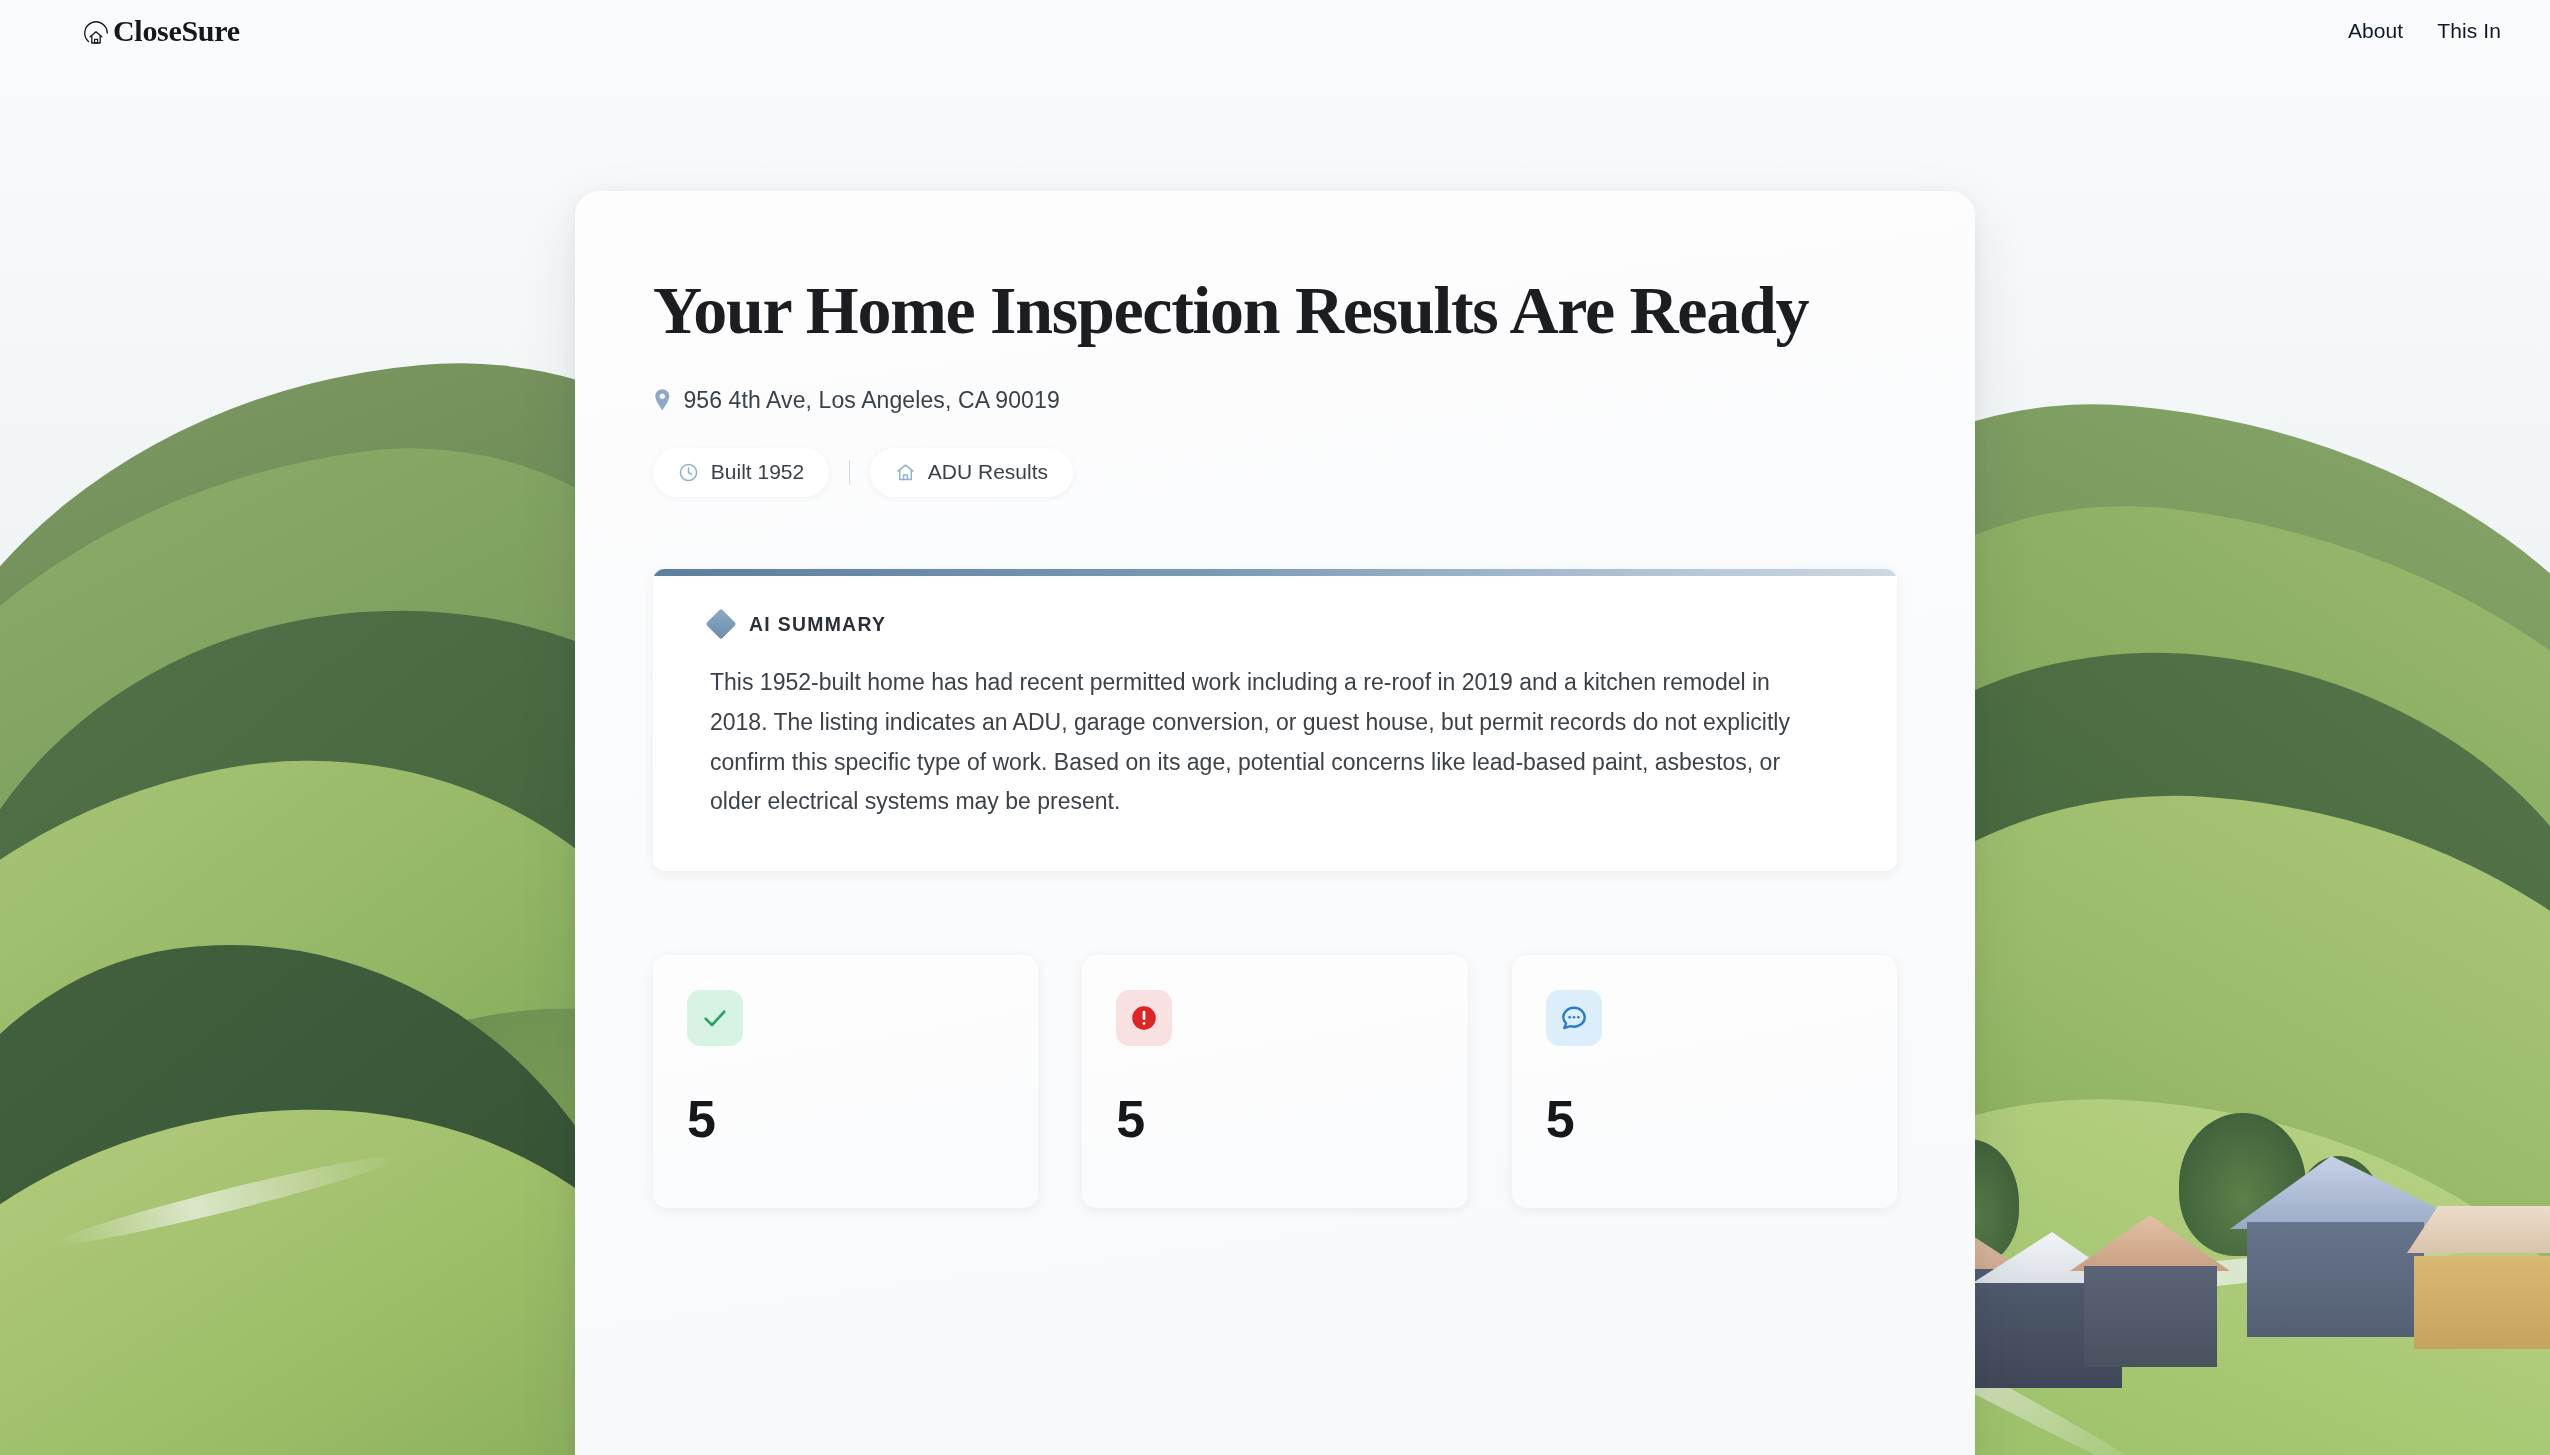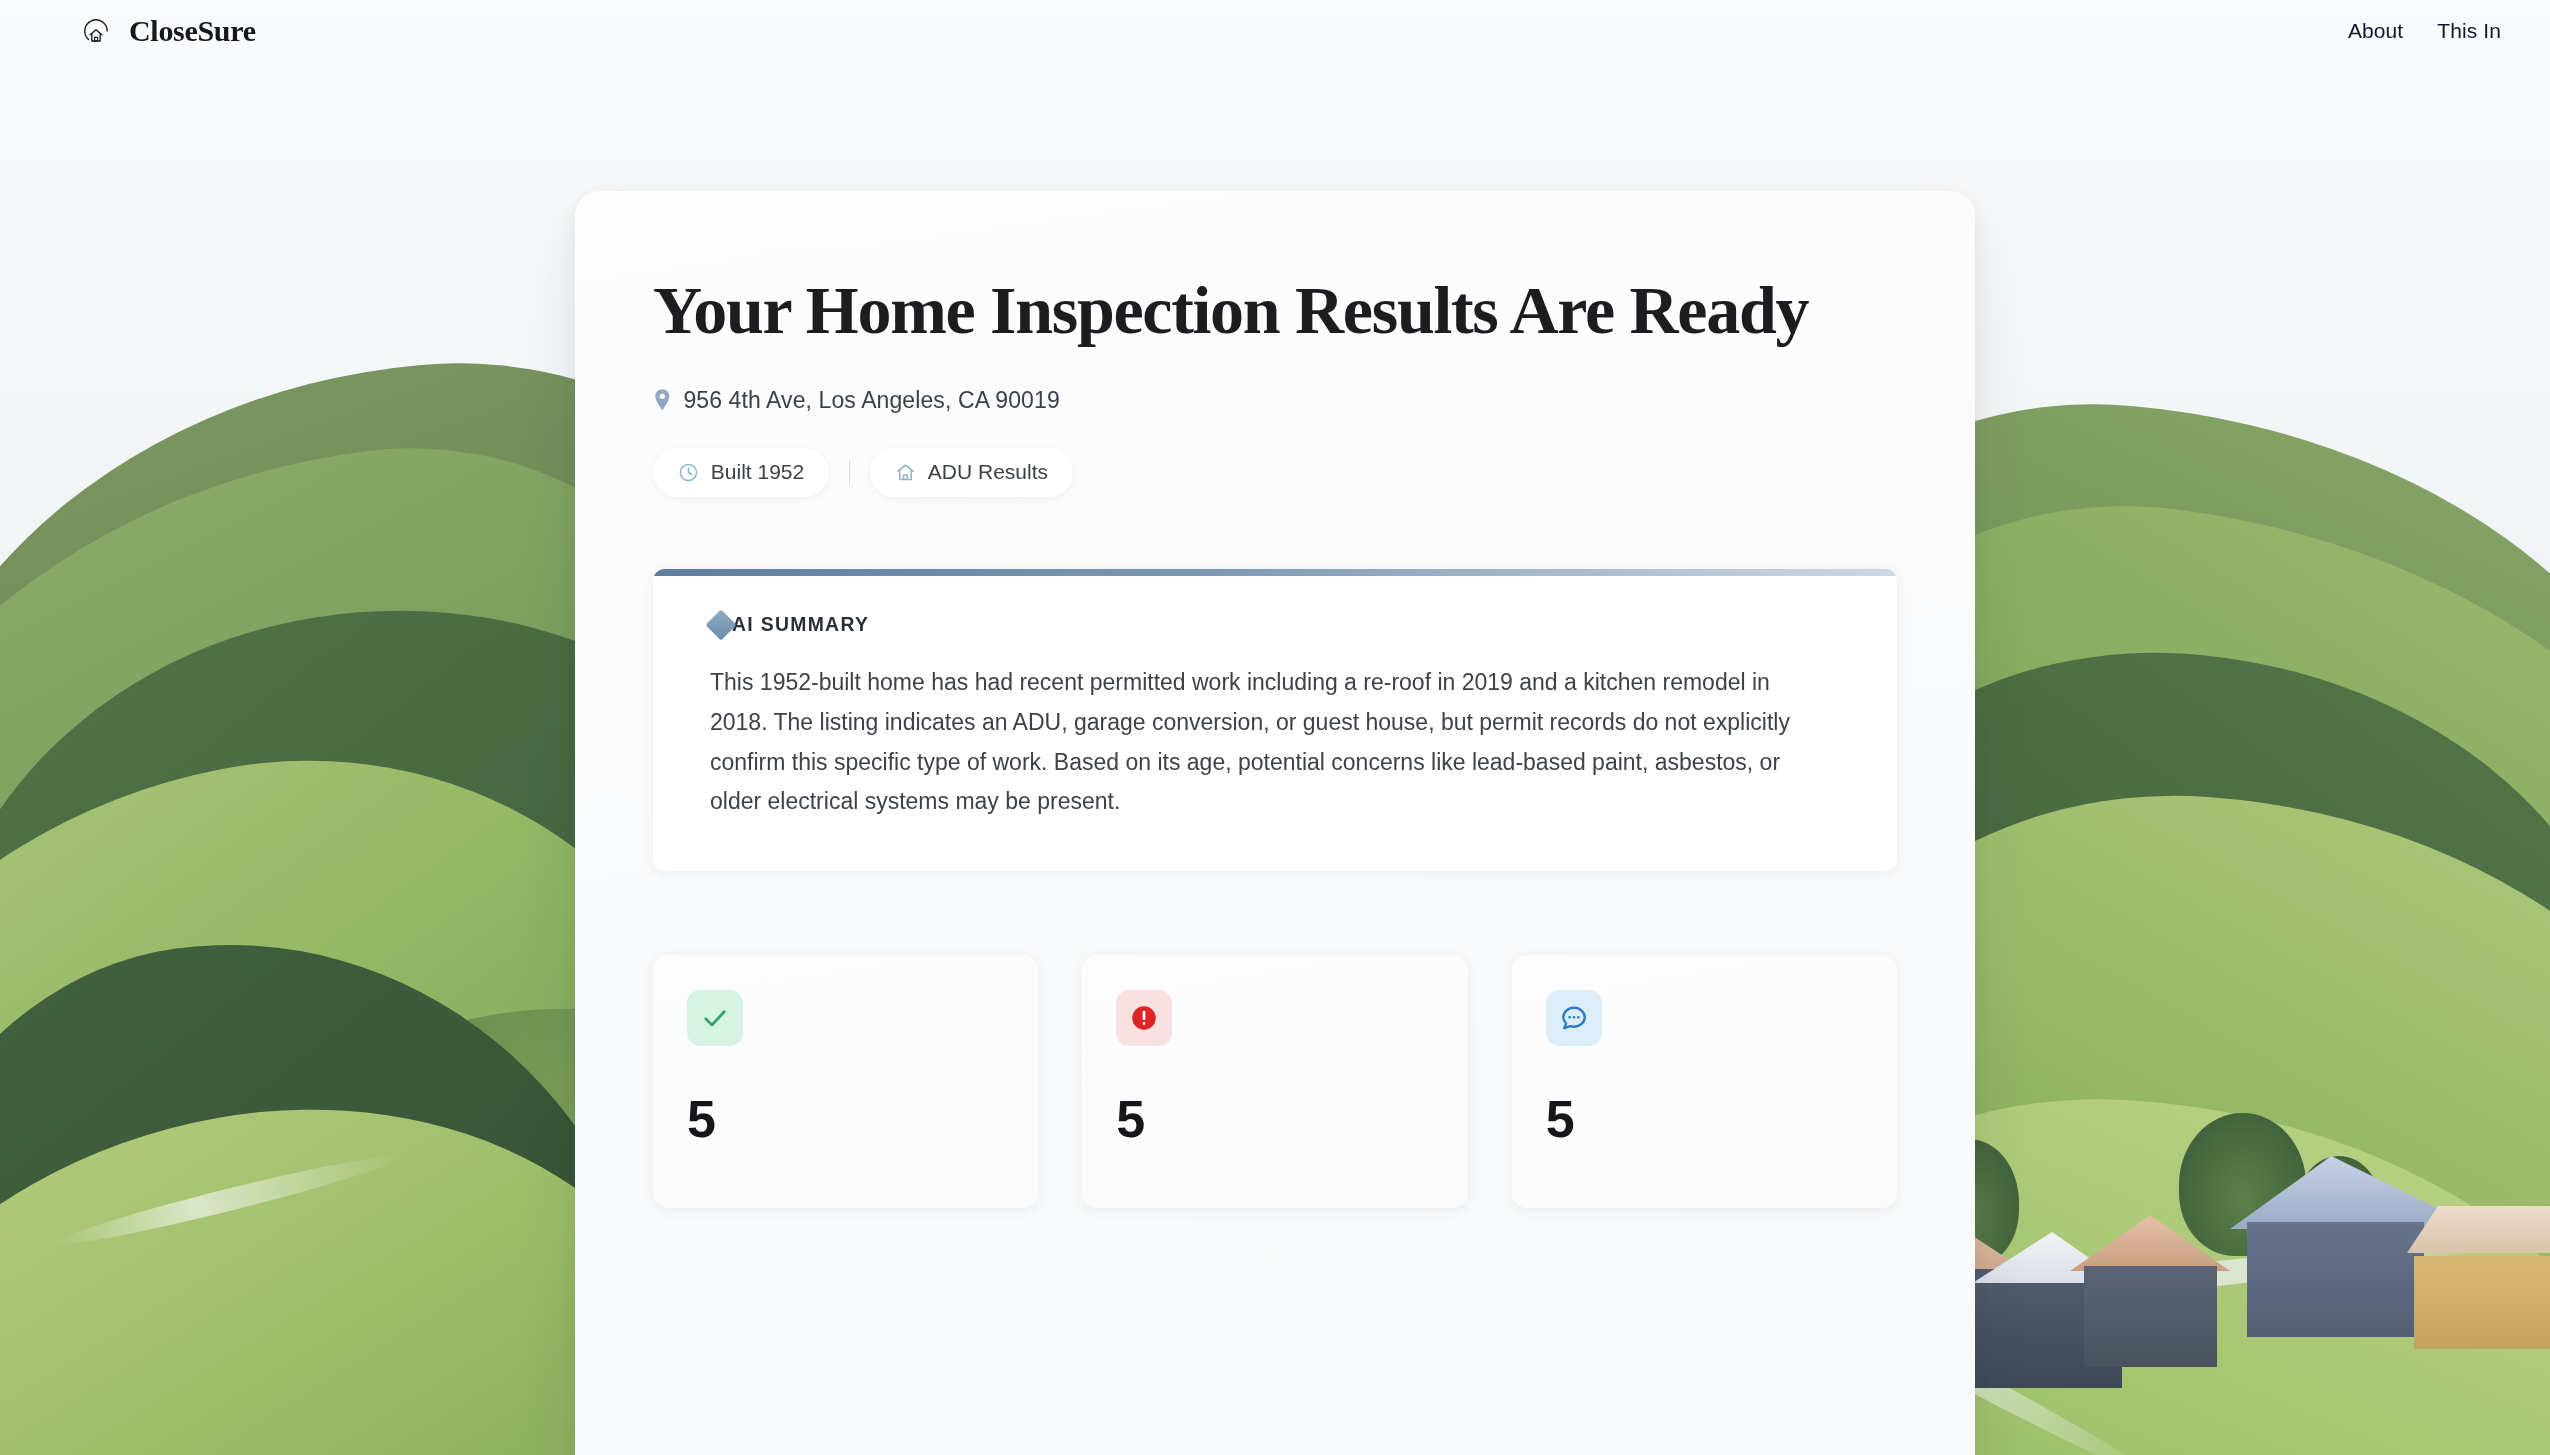--- a/index.html
+++ b/index.html
@@ -171,21 +171,21 @@
   .topnav {
     position: absolute;
     left: 0; right: 0; top: 0;
     height: 61px;
     display: flex;
     align-items: center;
     justify-content: space-between;
     padding: 0 49px 0 81px;
     z-index: 40;
   }
-  .brand { display: flex; align-items: center; gap: 18px; }
+  .brand { display: flex; align-items: flex-end; gap: 2px; }
   .brand-mark { width: 30px; height: 30px; display: block; }
   .brand-name {
     font-family: "Liberation Serif", serif;
     font-size: 30px;
     font-weight: 700;
     color: #16181b;
     letter-spacing: -0.3px;
   }
   .navlinks { display: flex; align-items: center; gap: 34px; }
   .navlink {
@@ -261,21 +261,21 @@
     background: #ffffff;
     border-radius: 11.8px;
     box-shadow: 0 2.5px 11.8px rgba(40,52,66,.07);
     overflow: hidden;
   }
   .ai-accent {
     height: 7.6px;
     background: linear-gradient(90deg, #5d7e9e 0%, #7c99b3 45%, #aec1d2 78%, #cdd9e3 100%);
   }
   .ai-inner { padding: 37px 57px 49px 57px; }
-  .ai-label-row { display: flex; align-items: center; }
+  .ai-label-row { display: flex; gap: 17px; }
   .ai-diamond {
     width: 22px; height: 22px;
     background: linear-gradient(135deg, #8fabc4 0%, #6a8cab 100%);
     transform: rotate(45deg);
     border-radius: 2.5px;
     flex: none;
   }
   .ai-label {
     font-size: 19.4px;
     font-weight: 700;

